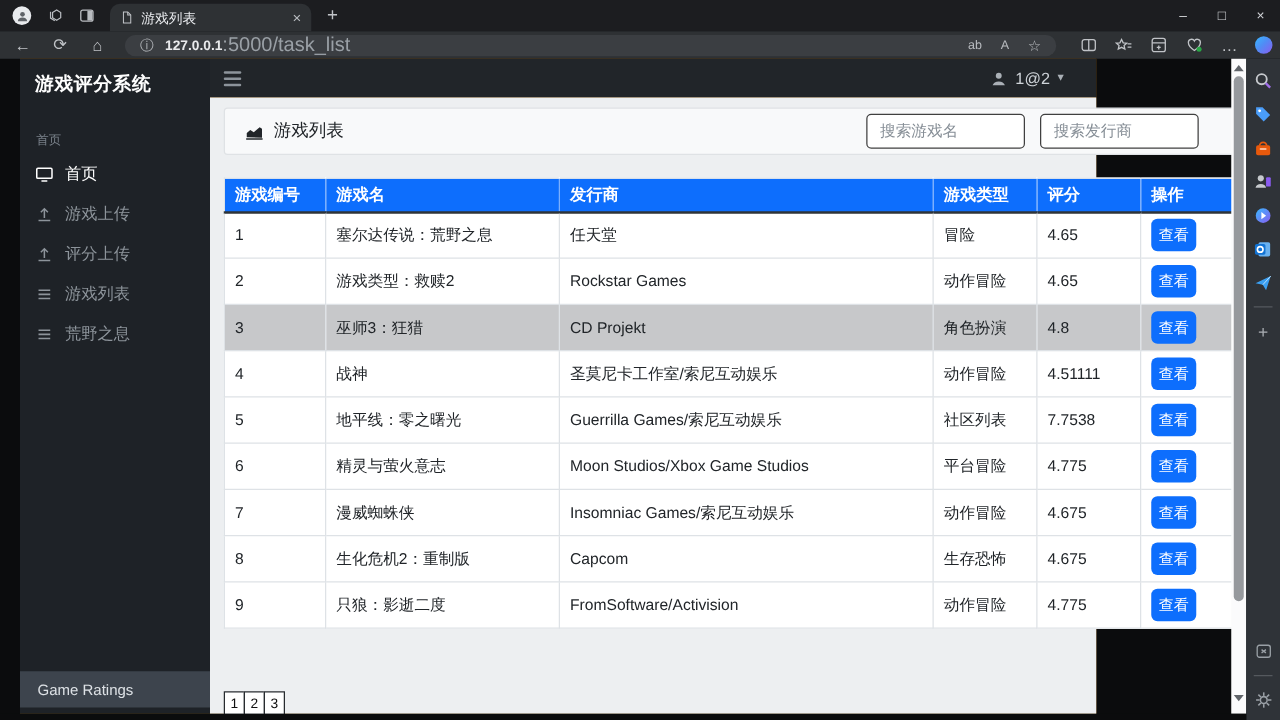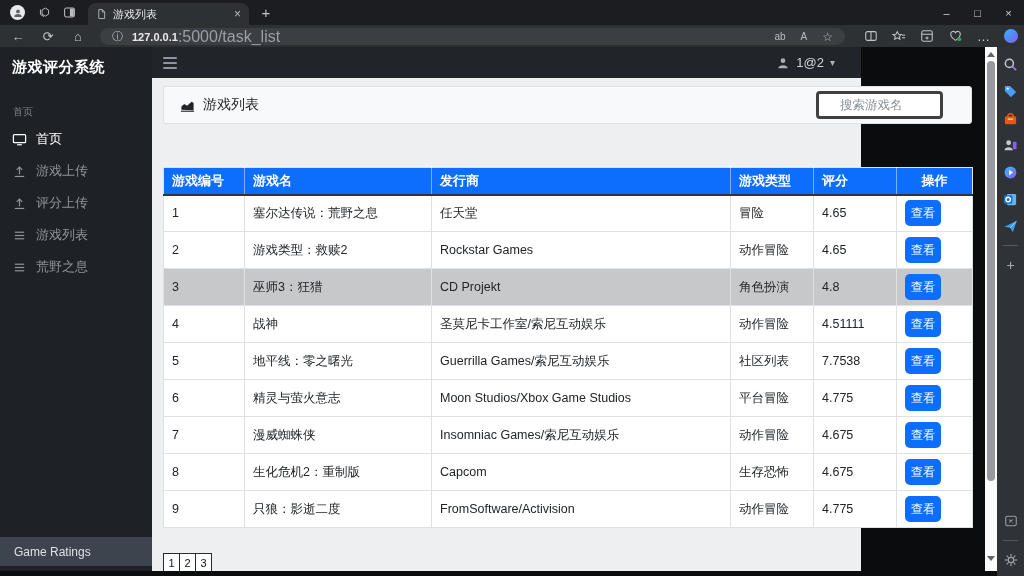--- a/index.html
+++ b/index.html
@@ -26,21 +26,21 @@
   .nav-glyph { position:absolute; top:0; height:22px; width:20px; display:flex; align-items:center; justify-content:center; color:#c0c3c7; font-size:13px; }
   .urlpill { position:absolute; left:100px; top:3px; width:745px; height:17px; background:#3b3e42; border-radius:9px; display:flex; align-items:center; padding:0 12px; }
   .url-info { color:#b9bcc0; font-size:11px; margin-right:9px; }
   .url-host { color:#e9eaec; font-size:11px; font-weight:700; }
   .url-path { color:#9aa0a6; font-size:16px; }
   .pill-right { margin-left:auto; display:flex; align-items:center; gap:15px; color:#b9bcc0; font-size:10px; }
   .tbr-icons { position:absolute; right:6px; top:0; height:22px; display:flex; align-items:center; gap:14px; color:#c0c3c7; }
   .copilot { width:14px; height:14px; border-radius:50%; background:linear-gradient(135deg,#37b9ff 0%,#4f8df5 45%,#8a5cf0 100%); }
 
   
-  .page { position:absolute; top:47px; left:0; width:861px; height:524px; background:#a16207; }
+  .page { position:absolute; top:47px; left:16px; width:861px; height:524px; background:#a16207; }
   .bottom-edge { position:absolute; left:0; bottom:0; width:997px; height:5px; background:#0b0c0d; }
 
   
   .sidebar { position:absolute; left:0; top:0; width:152px; height:100%; background:#1e2227; }
   .brand { padding:11px 12px 6px; color:#ffffff; font-size:15px; font-weight:700; letter-spacing:.5px; }
   .section-label { padding:22px 13px 4px; color:#79818a; font-size:10px; }
   .nav-item { display:flex; align-items:center; gap:9px; height:32px; padding:0 12px; color:#8d949b; font-size:13px; }
   .nav-item.active { color:#ffffff; }
   .nav-item .ni-icon { width:15px; height:15px; flex:0 0 15px; }
   .sidebar-footer { position:absolute; left:0; bottom:5px; width:100%; height:29px; background:#3d444d; color:#dde1e5; font-size:12px; display:flex; align-items:center; padding:0 14px; }
@@ -49,27 +49,27 @@
   .navbar { position:absolute; left:152px; top:0; right:0; height:31px; background:#212529; display:flex; align-items:center; }
   .hamburger { margin-left:11px; width:14px; display:flex; flex-direction:column; gap:3px; }
   .hamburger span { height:2px; background:#8d949b; border-radius:1px; }
   .user-box { margin-left:auto; margin-right:26px; display:flex; align-items:center; gap:6px; color:#cfd4d9; font-size:13px; }
 
   
   .content { position:absolute; left:152px; top:31px; right:0; bottom:0; background:#edeff1; }
   .panel { position:absolute; left:11px; top:8px; width:809px; height:38px; background:#f8f9fa; border:1px solid #dfe2e5; border-radius:3px; display:flex; align-items:center; padding:0 16px; }
   .panel-title { display:flex; align-items:center; gap:8px; color:#212529; font-size:14px; }
   .panel-spacer { flex:1; }
-  .search-input { width:127px; height:28px; border:3px solid #404040; border-radius:4px; background:#fff; font-size:12.5px; padding:0 21px; color:#212529; outline:none; margin-right:12px; font-family:inherit; }
+  .search-input { width:127px; height:28px; border:1px solid #404040; border-radius:4px; background:#fff; font-size:12.5px; padding:0 10px; color:#212529; outline:none; margin-right:12px; font-family:inherit; }
   .search-input::placeholder { color:#868e96; }
   .details-btn { width:88px; height:30px; background:#0d6efd; border:none; border-radius:4px; color:#fff; font-size:13px; font-family:inherit; cursor:pointer; }
 
-  .gtable { position:absolute; left:11px; top:64px; width:809px; border-collapse:collapse; table-layout:fixed; background:#fff; border:1px solid #dee2e6;margin-top:25px; }
+  .gtable { position:absolute; left:11px; top:64px; width:809px; border-collapse:collapse; table-layout:fixed; background:#fff; border:1px solid #dee2e6; }
   .gtable th { background:#0d6efd; color:#fff; font-size:13px; font-weight:700; text-align:left; height:27px; padding:0 8px; border-right:1px solid rgba(255,255,255,.45); border-bottom:2px solid #2f3438; }
-  .gtable th:last-child { border-right:none;text-align:center; }
+  .gtable th:last-child { border-right:none; }
   .gtable td { height:37px; padding:0 8px; font-size:12.5px; color:#212529; border:1px solid #dee2e6; background:#fff; }
   .gtable tr.hl td { background:#c7c8ca; }
   .view-btn { width:36px; height:26px; background:#0d6efd; border:none; border-radius:5px; color:#fff; font-size:12px; font-family:Liberation Mono, monospace; cursor:pointer; }
 
   .pagination { position:absolute; left:11px; top:475px; display:flex; }
   .page-btn { width:17px; height:19px; background:#fff; border:1px solid #272b2f; margin-right:-1px; font-size:11px; color:#111; font-family:inherit; padding:0; cursor:pointer; }
 
   
   .scrollbar { position:absolute; left:985px; top:47px; width:12px; height:524px; background:#fbfbfc; }
   .sb-arrow-up, .sb-arrow-down { position:absolute; left:2px; width:0; height:0; border-left:4px solid transparent; border-right:4px solid transparent; }
@@ -239,20 +239,21 @@
     <div class="panel">
       <div class="panel-title">
         <svg width="15" height="15" viewBox="0 0 16 16" fill="#212529">
             <path d="M1 13.5h14v1.2H1z"></path>
             <path d="M1.5 12.5V9l3-2.5 3 1.8 5-4.2 2 1.2v7.7z"></path>
           </svg>
         <span>游戏列表</span>
       </div>
       <div class="panel-spacer"></div>
       <input class="search-input" type="text" placeholder="搜索游戏名" style="">
+      <input class="search-input" type="text" placeholder="搜索发行商" style="">
     </div>
 
     <table class="gtable">
       <colgroup>
         <col style="width:81px">
           <col style="width:187px">
           <col style="width:299px">
         <col style="width:83px">
           <col style="width:83px">
           <col style="width:76px">

